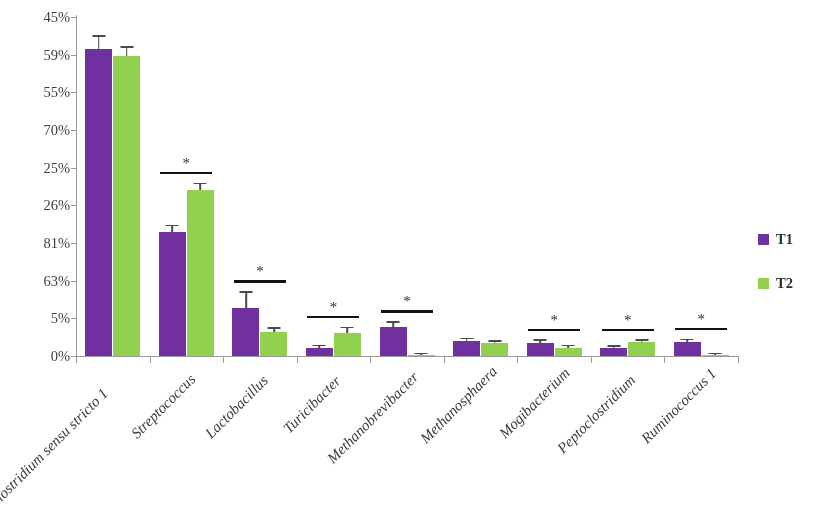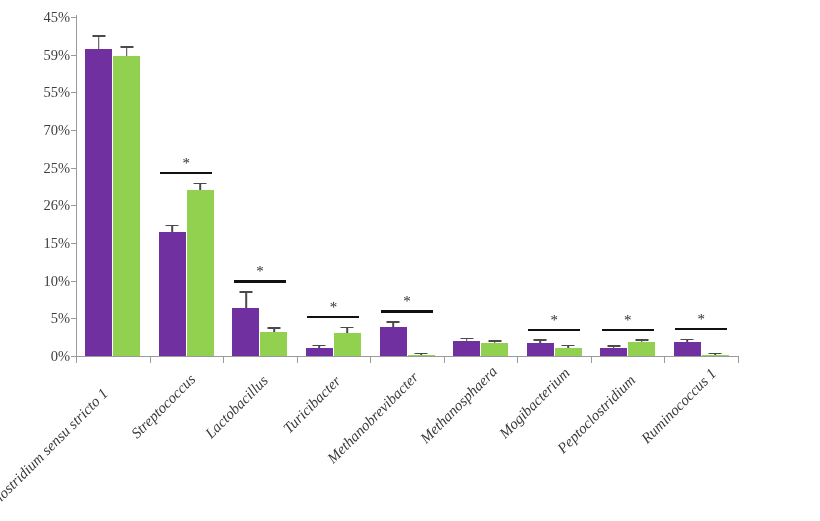--- a/index.html
+++ b/index.html
@@ -135,23 +135,23 @@
 <div id="stage">
 
   <div class="axis-line y-axis"></div>
   <div class="axis-line x-axis"></div>
 
   <div class="yticks-wrap" id="yticks">
       <div class="ytick-label" style="top: 356px;">0%</div>
       <div class="ytick-mark" style="top: 356px;"></div>
       <div class="ytick-label" style="top: 318.333px;">5%</div>
       <div class="ytick-mark" style="top: 318.333px;"></div>
-      <div class="ytick-label" style="top: 280.667px;">10%</div>
+      <div class="ytick-label" style="top: 280.667px;">63%</div>
       <div class="ytick-mark" style="top: 280.667px;"></div>
-      <div class="ytick-label" style="top: 243px;">15%</div>
+      <div class="ytick-label" style="top: 243px;">81%</div>
       <div class="ytick-mark" style="top: 243px;"></div>
       <div class="ytick-label" style="top: 205.333px;">26%</div>
       <div class="ytick-mark" style="top: 205.333px;"></div>
       <div class="ytick-label" style="top: 167.667px; text-align: right;">25%</div>
       <div class="ytick-mark" style="top: 167.667px;"></div>
       <div class="ytick-label" style="top: 130px;">70%</div>
       <div class="ytick-mark" style="top: 130px;"></div>
       <div class="ytick-label" style="top: 92.3333px;">55%</div>
       <div class="ytick-mark" style="top: 92.3333px;"></div>
       <div class="ytick-label" style="top: 54.6667px;">59%</div>
@@ -317,14 +317,24 @@
       <div class="xlabel" style="left: 127.987px; top: 430.347px;">Streptococcus</div>
       <div class="xlabel" style="left: 201.542px; top: 430.347px;">Lactobacillus</div>
       <div class="xlabel" style="left: 280.047px; top: 425.397px;">Turicibacter</div>
       <div class="xlabel" style="left: 323.905px; top: 455.095px;">Methanobrevibacter</div>
       <div class="xlabel" style="left: 417.259px; top: 435.296px;">Methanosphaera</div>
       <div class="xlabel" style="left: 495.764px; top: 430.347px;">Mogibacterium</div>
       <div class="xlabel" style="left: 554.471px; top: 445.196px;">Peptoclostridium</div>
       <div class="xlabel" style="left: 637.926px; top: 435.296px;">Ruminococcus 1</div>
     </div>
 
+  <div class="legend">
+    <div class="legend-row">
+      <span class="legend-swatch t1"></span>
+      <span class="legend-text">T1</span>
+    </div>
+    <div class="legend-row">
+      <span class="legend-swatch t2"></span>
+      <span class="legend-text">T2</span>
+    </div>
+  </div>
 
 </div>
 
 </body></html>

